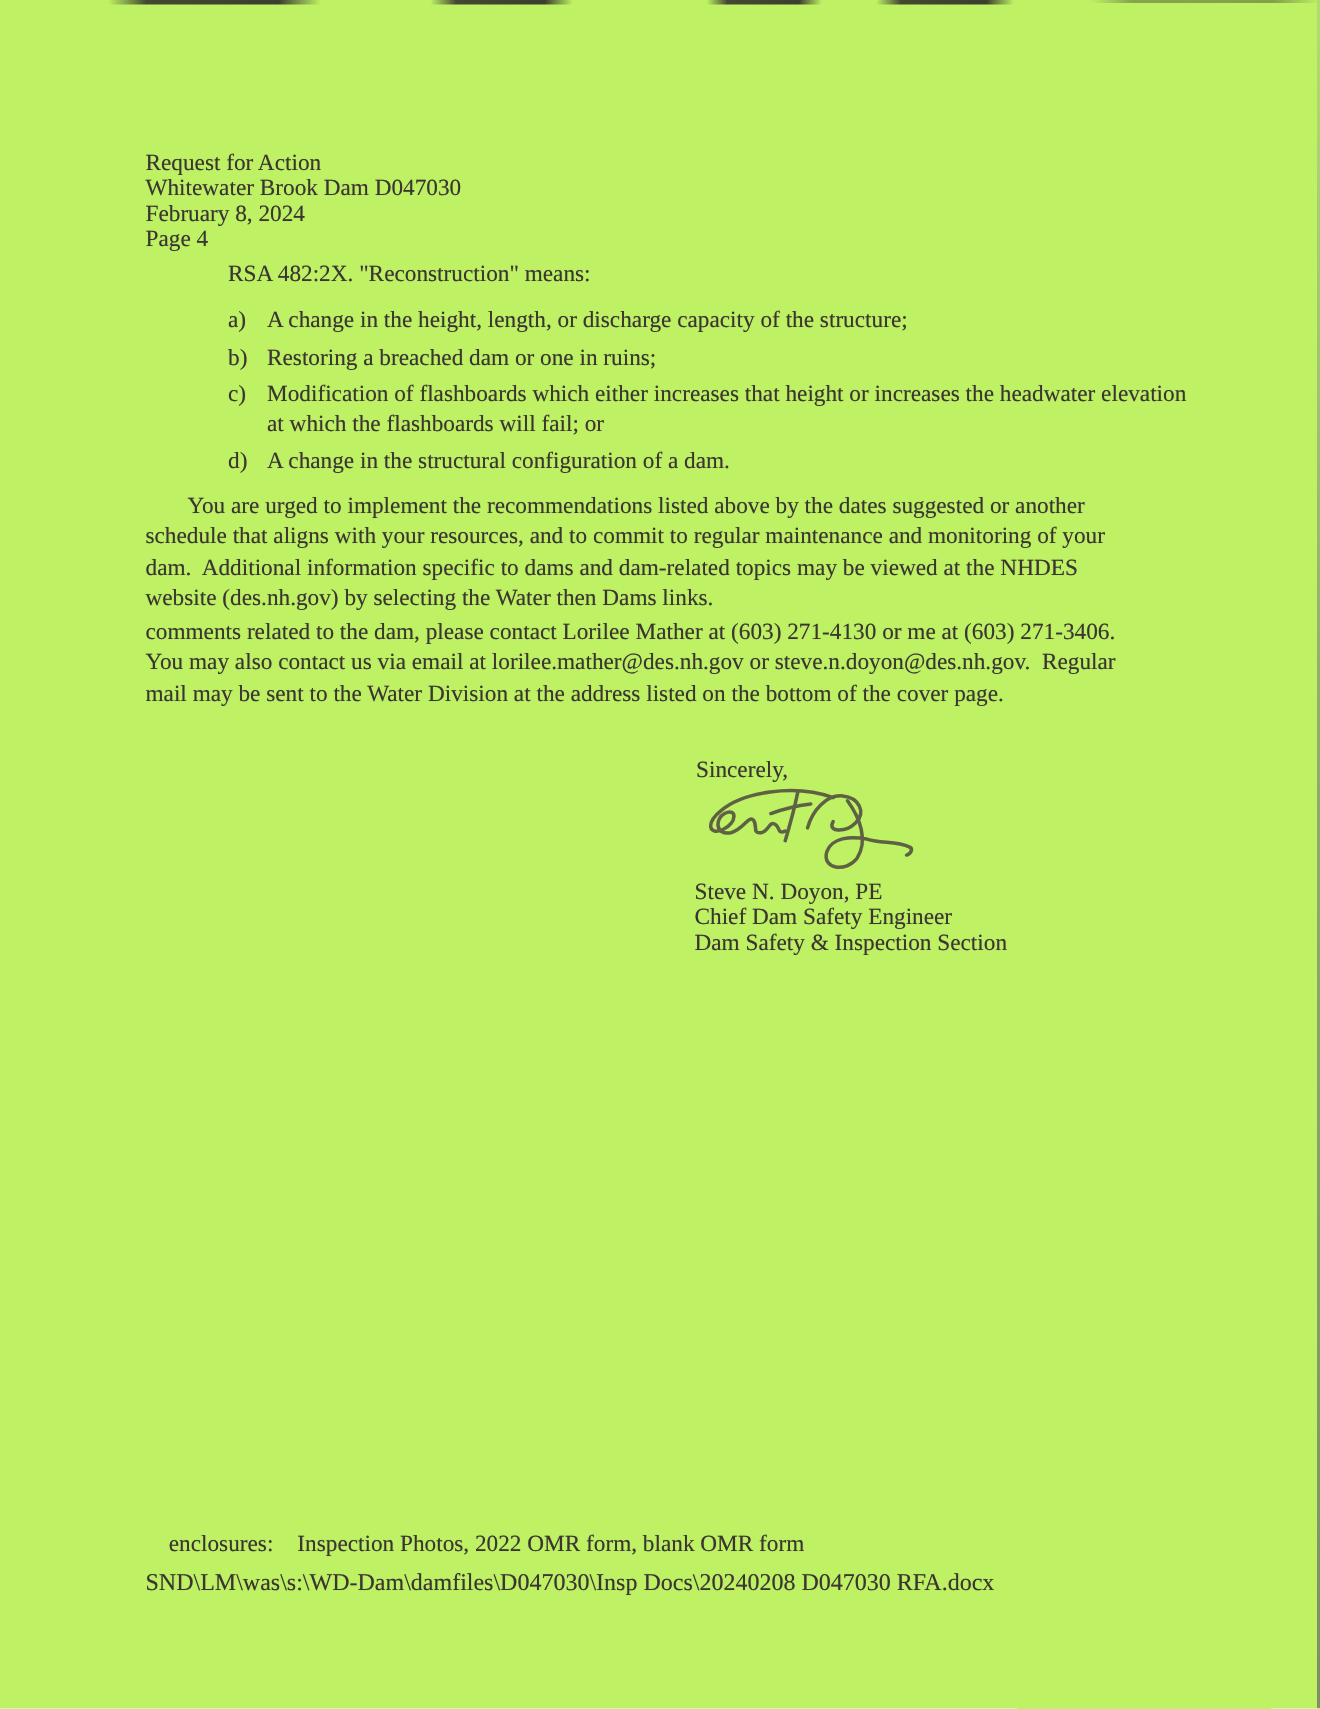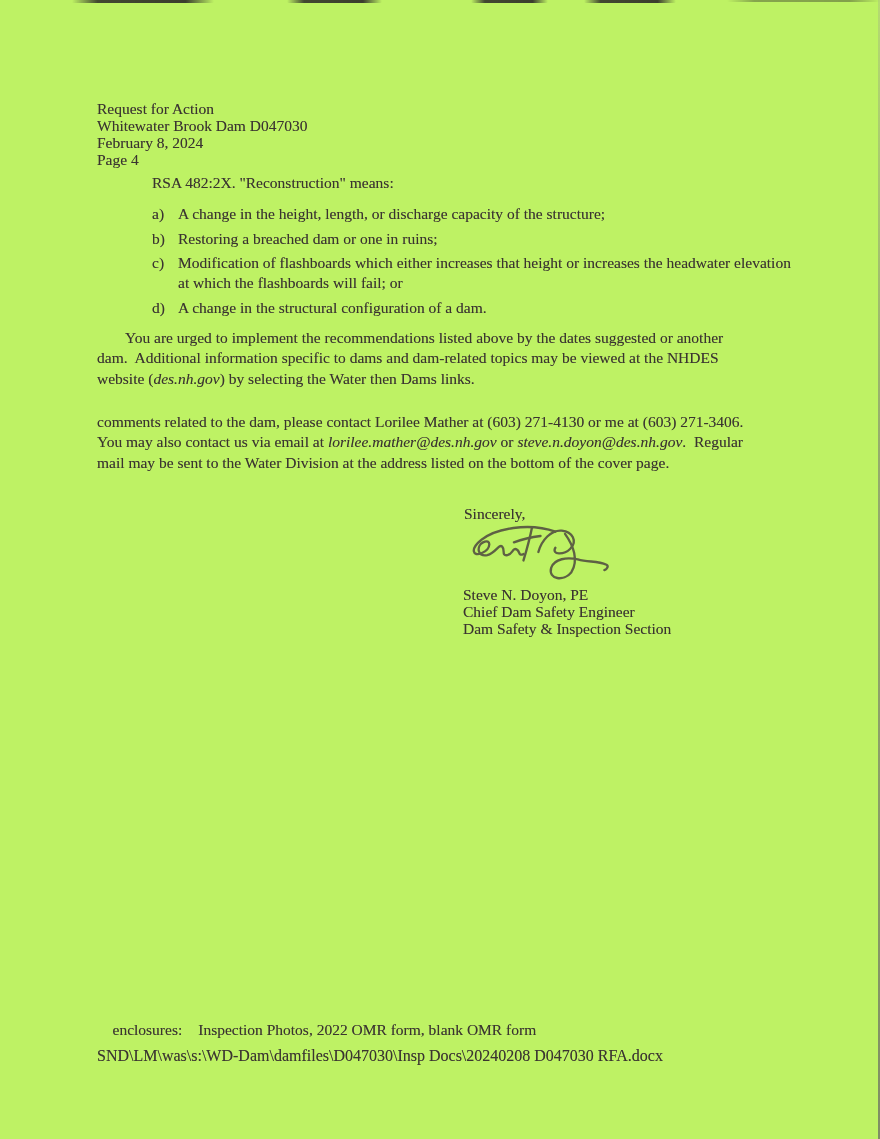--- a/index.html
+++ b/index.html
@@ -38,21 +38,21 @@
   .def-list { left: 152px; top: 204px; width: 640px; }
   .def-item { display: flex; line-height: 20px; margin-bottom: 4.5px; }
   .def-item .lbl { width: 26px; flex: none; }
   .def-item .txt { width: 615px; }
 
   .para { left: 97px; top: 0; width: 710px; line-height: 20.3px; }
   .para .pline { white-space: pre; }
   .para .pline.indent { padding-left: 28px; }
   .para#p1 { top: 328px; }
   .para#p2 { top: 412px; }
-  .it { font-style: italic; }
+  .it { }
 
   .salutation { left: 464px; top: 505px; }
   .signature  { left: 452px; top: 520px; width: 160px; height: 66px; }
   .signer     { left: 463px; top: 586px; line-height: 17.2px; }
 
   .enclosures { left: 97px; top: 1003px; white-space: pre; }
   .enclosures .enc-label { margin-right: 16px; }
   .footer-path { left: 97px; top: 1047px; font-size: 16px; white-space: pre; }
 </style>
 </head>
@@ -90,20 +90,21 @@
       <span class="txt">Modification of flashboards which either increases that height or increases the headwater elevation at which the flashboards will fail; or</span>
     </div>
     <div class="def-item">
       <span class="lbl">d)</span>
       <span class="txt">A change in the structural configuration of a dam.</span>
     </div>
   </div>
 
   <div class="abs para" id="p1">
     <div class="pline indent">You are urged to implement the recommendations listed above by the dates suggested or another</div>
+    <div class="pline">schedule that aligns with your resources, and to commit to regular maintenance and monitoring of your</div>
     <div class="pline">dam.  Additional information specific to dams and dam-related topics may be viewed at the NHDES</div>
     <div class="pline"><span>website (</span><span class="it">des.nh.gov</span><span>) by selecting the Water then Dams links.</span></div>
   </div>
 
   <div class="abs para" id="p2">
     <div class="pline">comments related to the dam, please contact Lorilee Mather at (603) 271-4130 or me at (603) 271-3406.</div>
     <div class="pline"><span>You may also contact us via email at </span><span class="it">lorilee.mather@des.nh.gov</span><span> or </span><span class="it">steve.n.doyon@des.nh.gov</span><span>.  Regular</span></div>
     <div class="pline">mail may be sent to the Water Division at the address listed on the bottom of the cover page.</div>
   </div>
 

